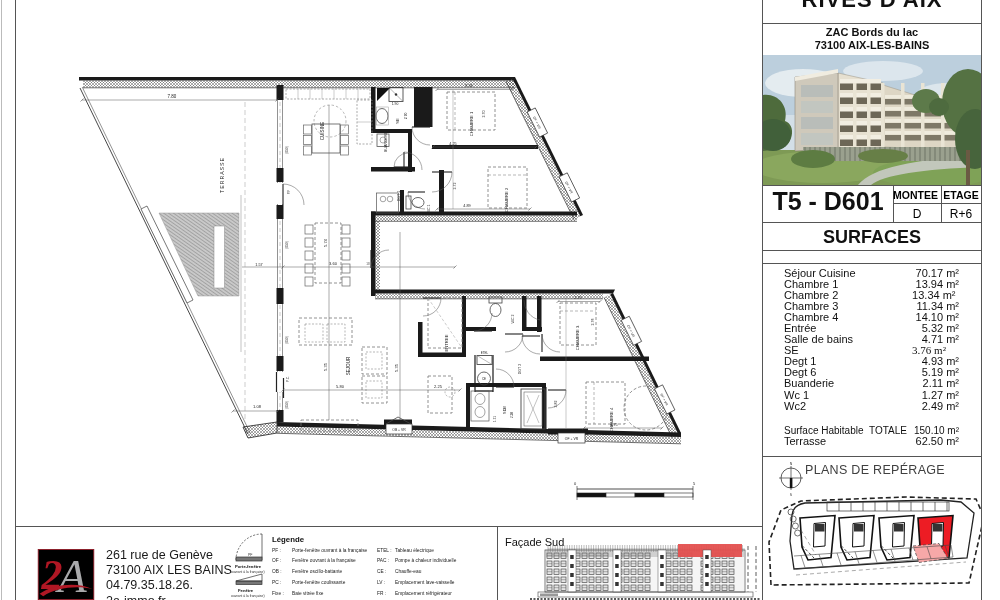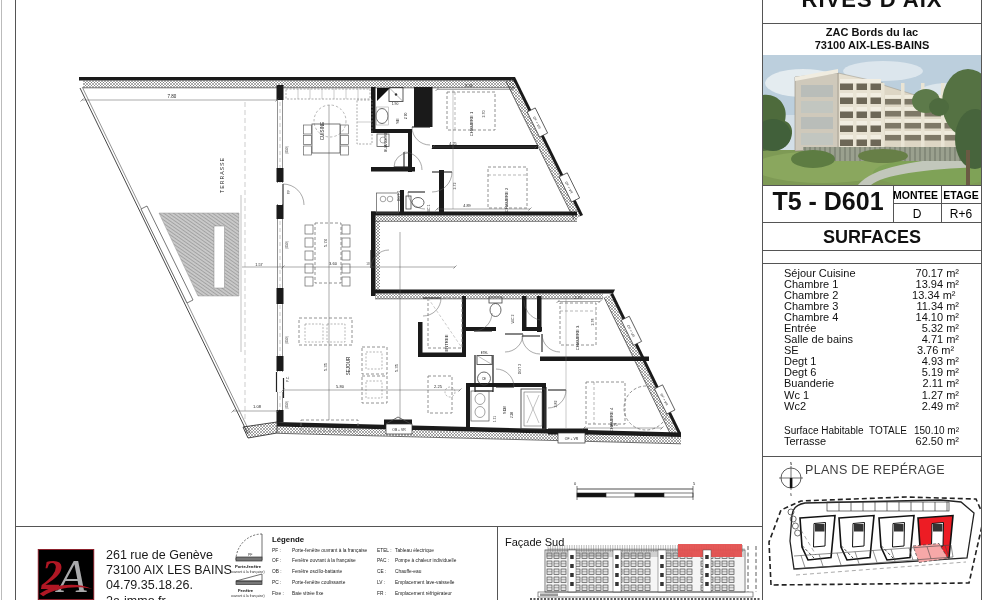--- a/index.html
+++ b/index.html
@@ -471,21 +471,21 @@
           <tr>
             <td>Entrée</td>
             <td style="text-align:right;">5.32 m²</td>
           </tr>
           <tr>
             <td>Salle de bains</td>
             <td style="text-align:right;">4.71 m²</td>
           </tr>
           <tr>
             <td>SE</td>
-            <td style="text-align:center;">3.76 m²</td>
+            <td style="text-align:left;font-family:Liberation Serif, serif;">3.76 m²</td>
           </tr>
           <tr>
             <td>Degt 1</td>
             <td style="text-align:right;">4.93 m²</td>
           </tr>
           <tr>
             <td>Degt 6</td>
             <td style="text-align:right;">5.19 m²</td>
           </tr>
           <tr>

